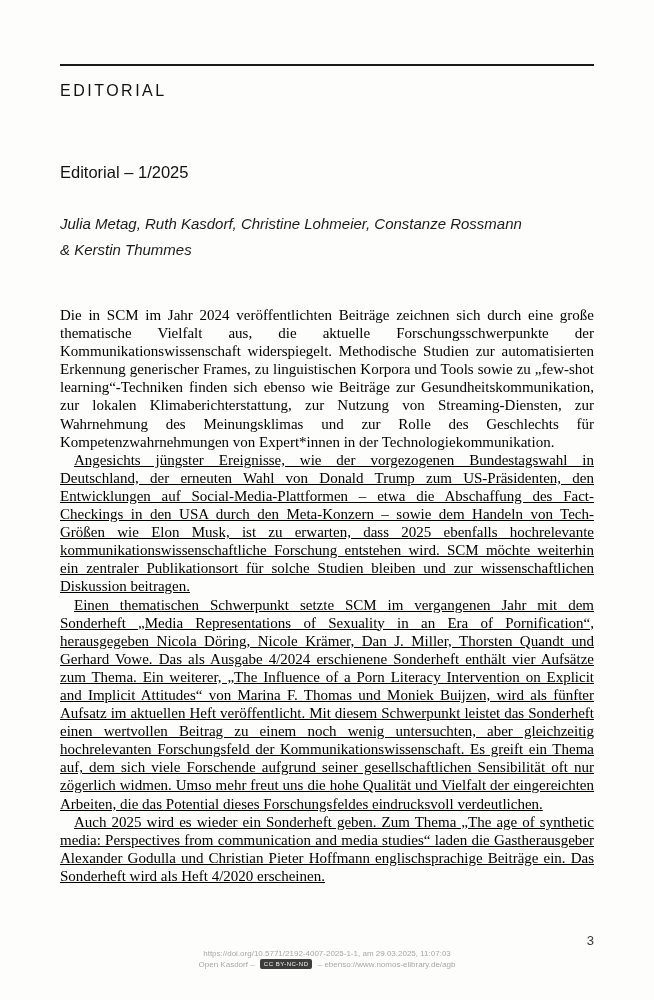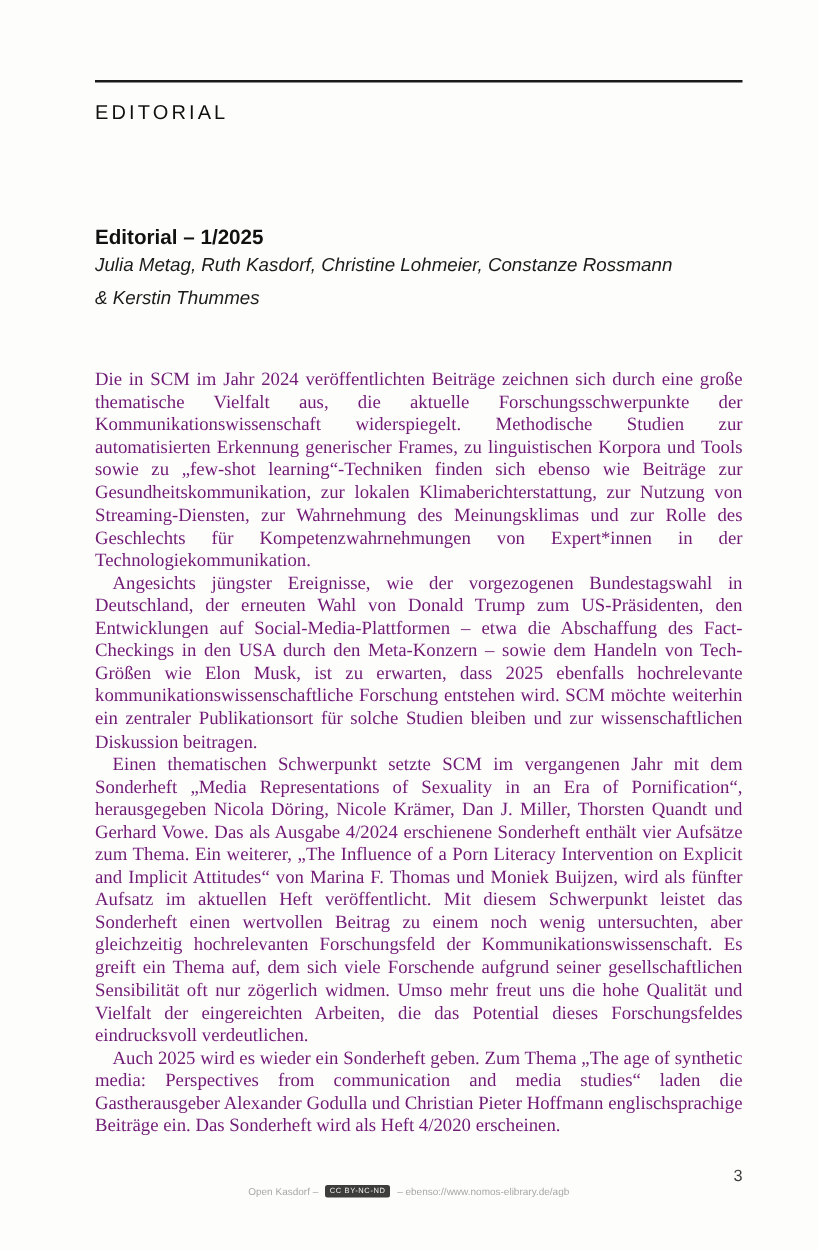--- a/index.html
+++ b/index.html
@@ -12,66 +12,68 @@
     color: #1c1c1c;
     overflow: hidden;
   }
   .page {
     position: absolute;
     inset: 0;
     background: #fdfdfc;
   }
   .content {
     position: absolute;
-    left: 76px;
+    left: 60px;
     right: 60px;
     top: 0;
   }
   .top-rule {
     margin-top: 64px;
     border-top: 2px solid #1a1a1a;
     width: 100%;
     height: 0;
   }
   .section-label {
     margin-top: 16px;
     font-family: "Liberation Sans", sans-serif;
     font-size: 16px;
     font-weight: 400;
     letter-spacing: 2.5px;
     color: #111;
   }
   .doc-title {
-    margin-top: 81px;
+    margin-top: 63px;
     font-family: "Liberation Sans", sans-serif;
     font-size: 16.5px;
-    font-weight: bold;
+    font-weight: normal;
     color: #111;
   }
   .authors {
+    margin-top: 29px;
     font-family: "Liberation Sans", sans-serif;
     font-style: italic;
     font-size: 15px;
     line-height: 26px;
     color: #1c1c1c;
     max-width: 470px;
   }
   .body-text {
     margin-top: 43px;
   }
   .body-text p {
     font-size: 15px;
     line-height: 18.1px;
     text-align: justify;
-    color: #701a75;
+    color: #000000;
     hyphens: auto;
     -webkit-hyphens: auto;
   }
   .body-text p + p {
     text-indent: 14px;
+    text-decoration: underline;
   }
   .page-number {
     position: absolute;
     top: 933px;
     right: 60px;
     font-family: "Liberation Sans", sans-serif;
     font-size: 13px;
     color: #3a3a3a;
   }
   .footer {
@@ -122,19 +124,20 @@
       <p>Angesichts jüngster Ereignisse, wie der vorgezogenen Bundestagswahl in Deutschland, der erneuten Wahl von Donald Trump zum US-Präsidenten, den Entwicklungen auf Social-Media-Plattformen – etwa die Abschaffung des Fact-Checkings in den USA durch den Meta-Konzern – sowie dem Handeln von Tech-Größen wie Elon Musk, ist zu erwarten, dass 2025 ebenfalls hochrelevante kommunikationswissenschaftliche Forschung entstehen wird. SCM möchte weiterhin ein zentraler Publikationsort für solche Studien bleiben und zur wissenschaftlichen Diskussion beitragen.</p>
       <p>Einen thematischen Schwerpunkt setzte SCM im vergangenen Jahr mit dem Sonderheft „Media Representations of Sexuality in an Era of Pornification“, herausgegeben Nicola Döring, Nicole Krämer, Dan J. Miller, Thorsten Quandt und Gerhard Vowe. Das als Ausgabe 4/2024 erschienene Sonderheft enthält vier Aufsätze zum Thema. Ein weiterer, „The Influence of a Porn Literacy Intervention on Explicit and Implicit Attitudes“ von Marina F. Thomas und Moniek Buijzen, wird als fünfter Aufsatz im aktuellen Heft veröffentlicht. Mit diesem Schwerpunkt leistet das Sonderheft einen wertvollen Beitrag zu einem noch wenig untersuchten, aber gleichzeitig hochrelevanten Forschungsfeld der Kommunikationswissenschaft. Es greift ein Thema auf, dem sich viele Forschende aufgrund seiner gesellschaftlichen Sensibilität oft nur zögerlich widmen. Umso mehr freut uns die hohe Qualität und Vielfalt der eingereichten Arbeiten, die das Potential dieses Forschungsfeldes eindrucksvoll verdeutlichen.</p>
       <p>Auch 2025 wird es wieder ein Sonderheft geben. Zum Thema „The age of synthetic media: Perspectives from communication and media studies“ laden die Gastherausgeber Alexander Godulla und Christian Pieter Hoffmann englischsprachige Beiträge ein. Das Sonderheft wird als Heft 4/2020 erscheinen.</p>
     </div>
 
   </div>
 
   <div class="page-number">3</div>
 
   <div class="footer">
+    <span class="row">https://doi.org/10.5771/2192-4007-2025-1-1, am 29.03.2025, 11:07:03</span>
     <span class="row">
       <span>Open Kasdorf –</span>
       <span class="cc-badge">CC BY-NC-ND</span>
       <span>– ebenso://www.nomos-elibrary.de/agb</span>
     </span>
   </div>
 </div>
 
 </body></html>

